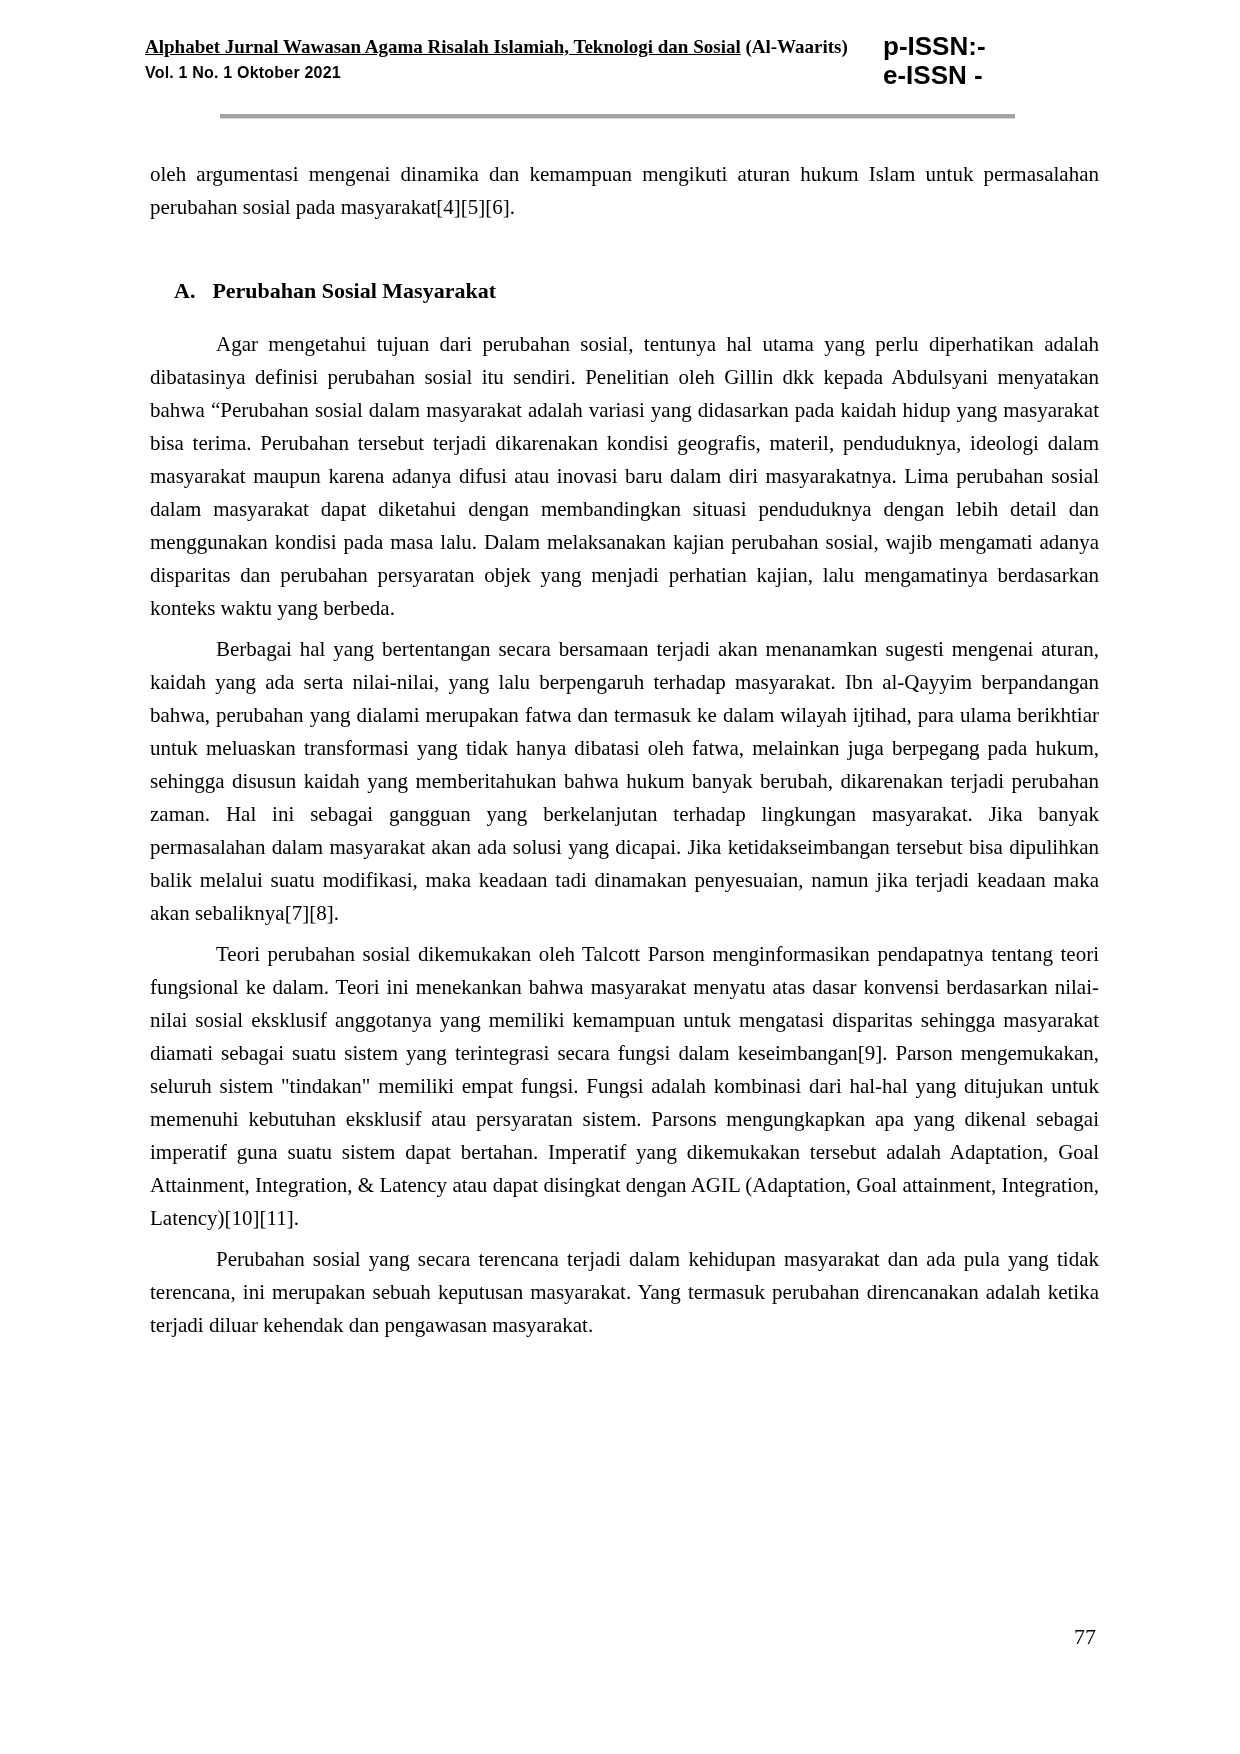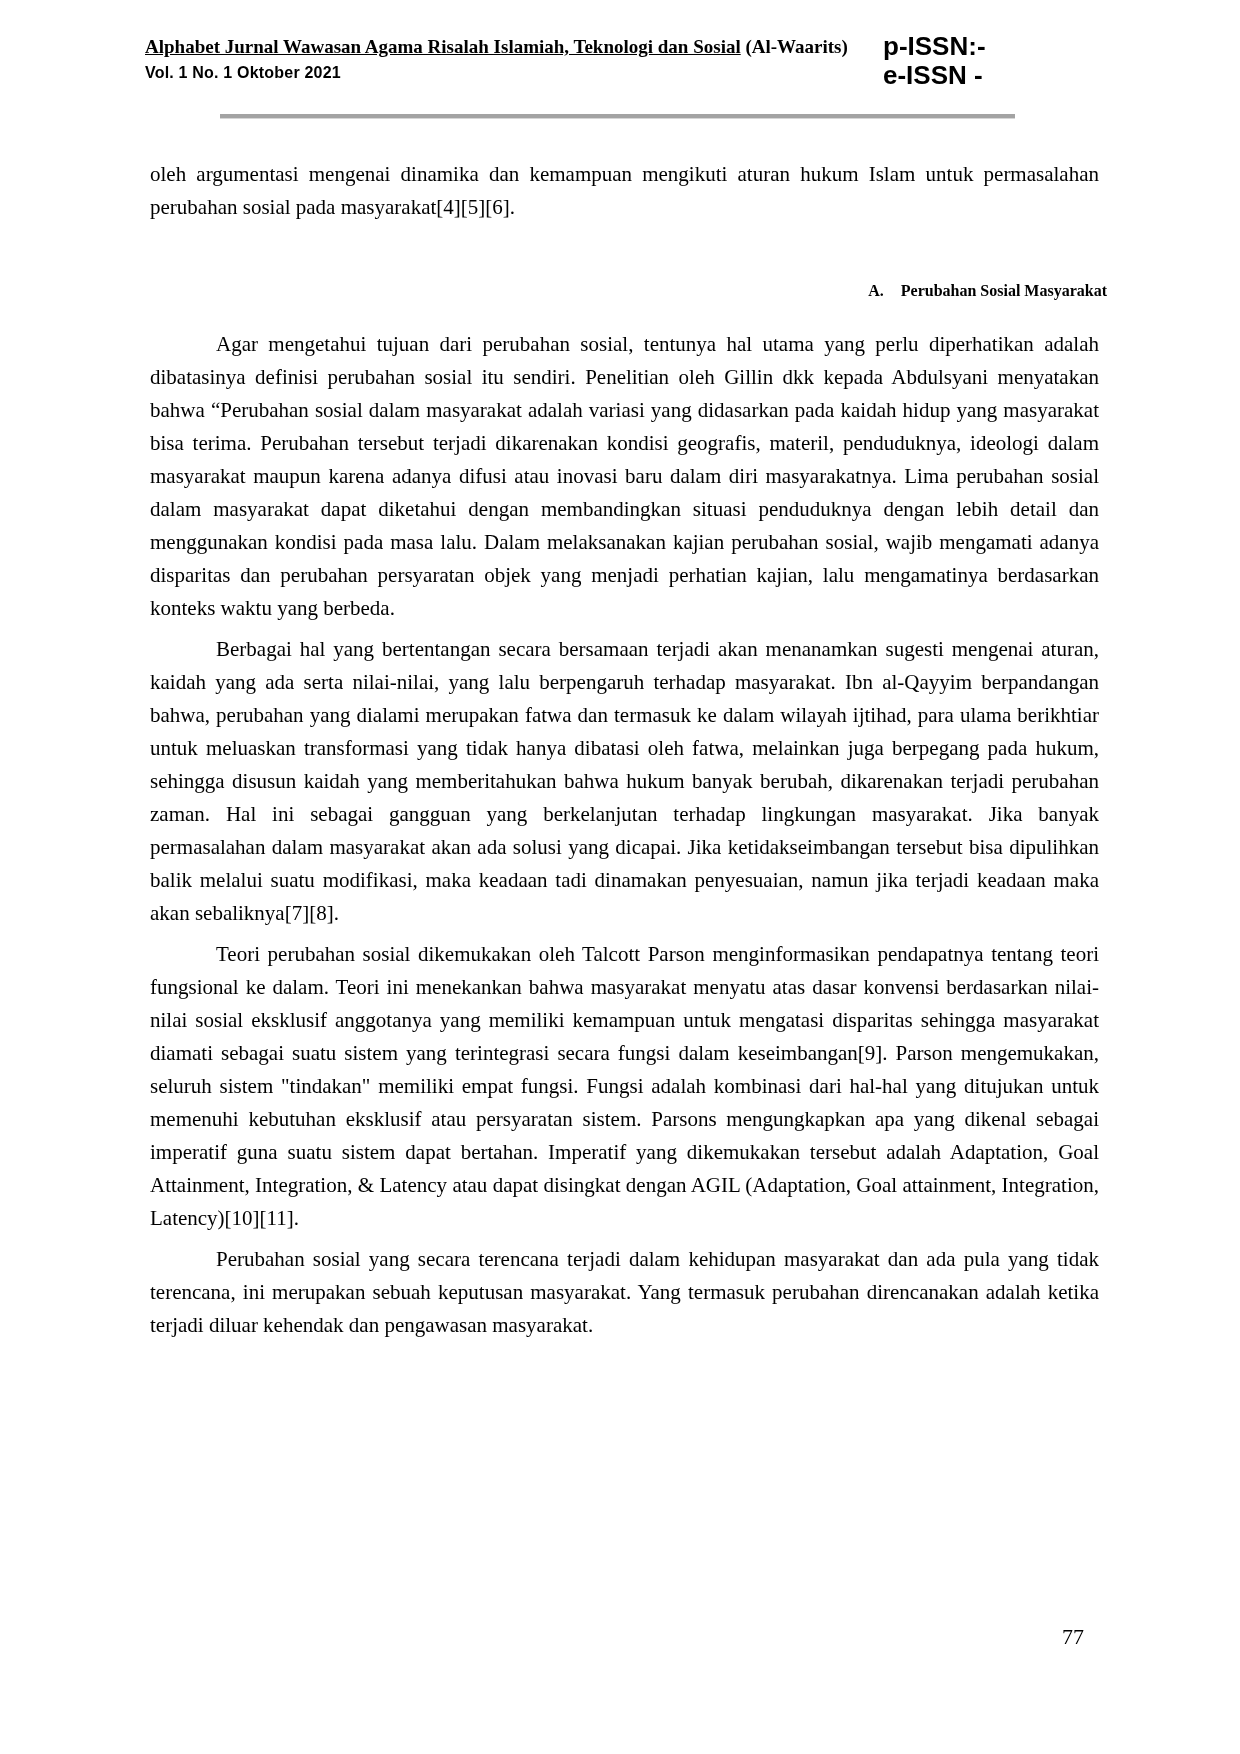--- a/index.html
+++ b/index.html
@@ -70,34 +70,34 @@
     font-size: 22px;
     font-weight: bold;
     line-height: 34px;
     text-align: left;
     letter-spacing: 0.2px;
   }
   .method-paragraph { text-indent: 58px; }
   .subsection {
     margin: 50px 0 0 0;
     padding-left: 32px;
-    font-size: 16px;
+    font-size: 22px;
     font-weight: bold;
     line-height: 34px;
-    text-align: right;
+    text-align: left;
   }
   .subsection-label { display: inline-block; margin-right: 17px; }
   .body-paragraph { text-indent: 66px; }
   .body-paragraphs { margin-top: 20px; }
 
   
   .page-number {
     position: absolute;
     top: 1622px;
-    right: 156px;
+    right: 144px;
     font-size: 22px;
     line-height: 30px;
   }
 </style>
 </head>
 <body>
 
 <div class="page">
 
   <div class="header">

